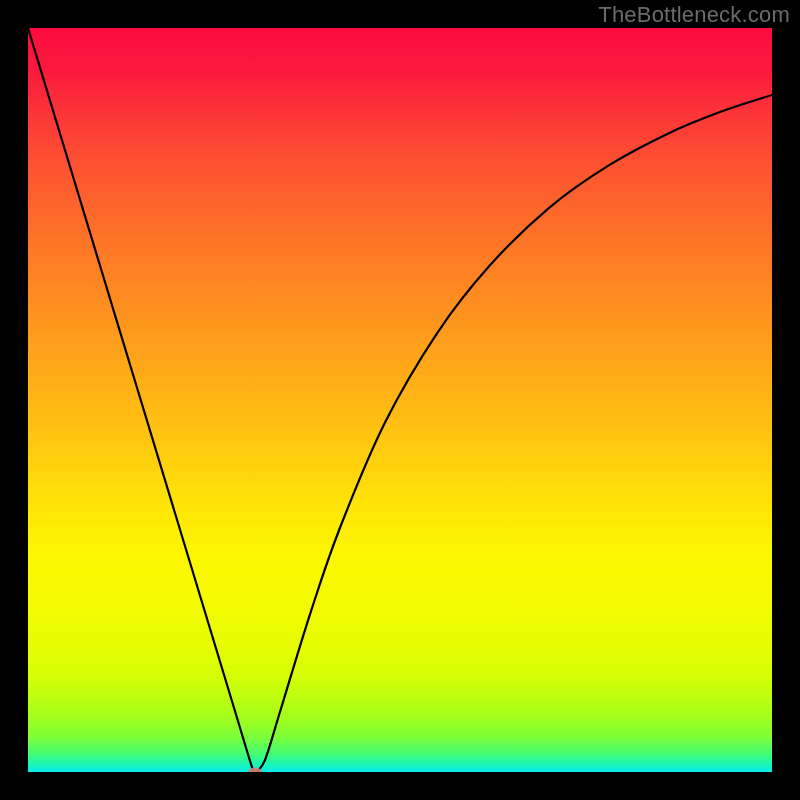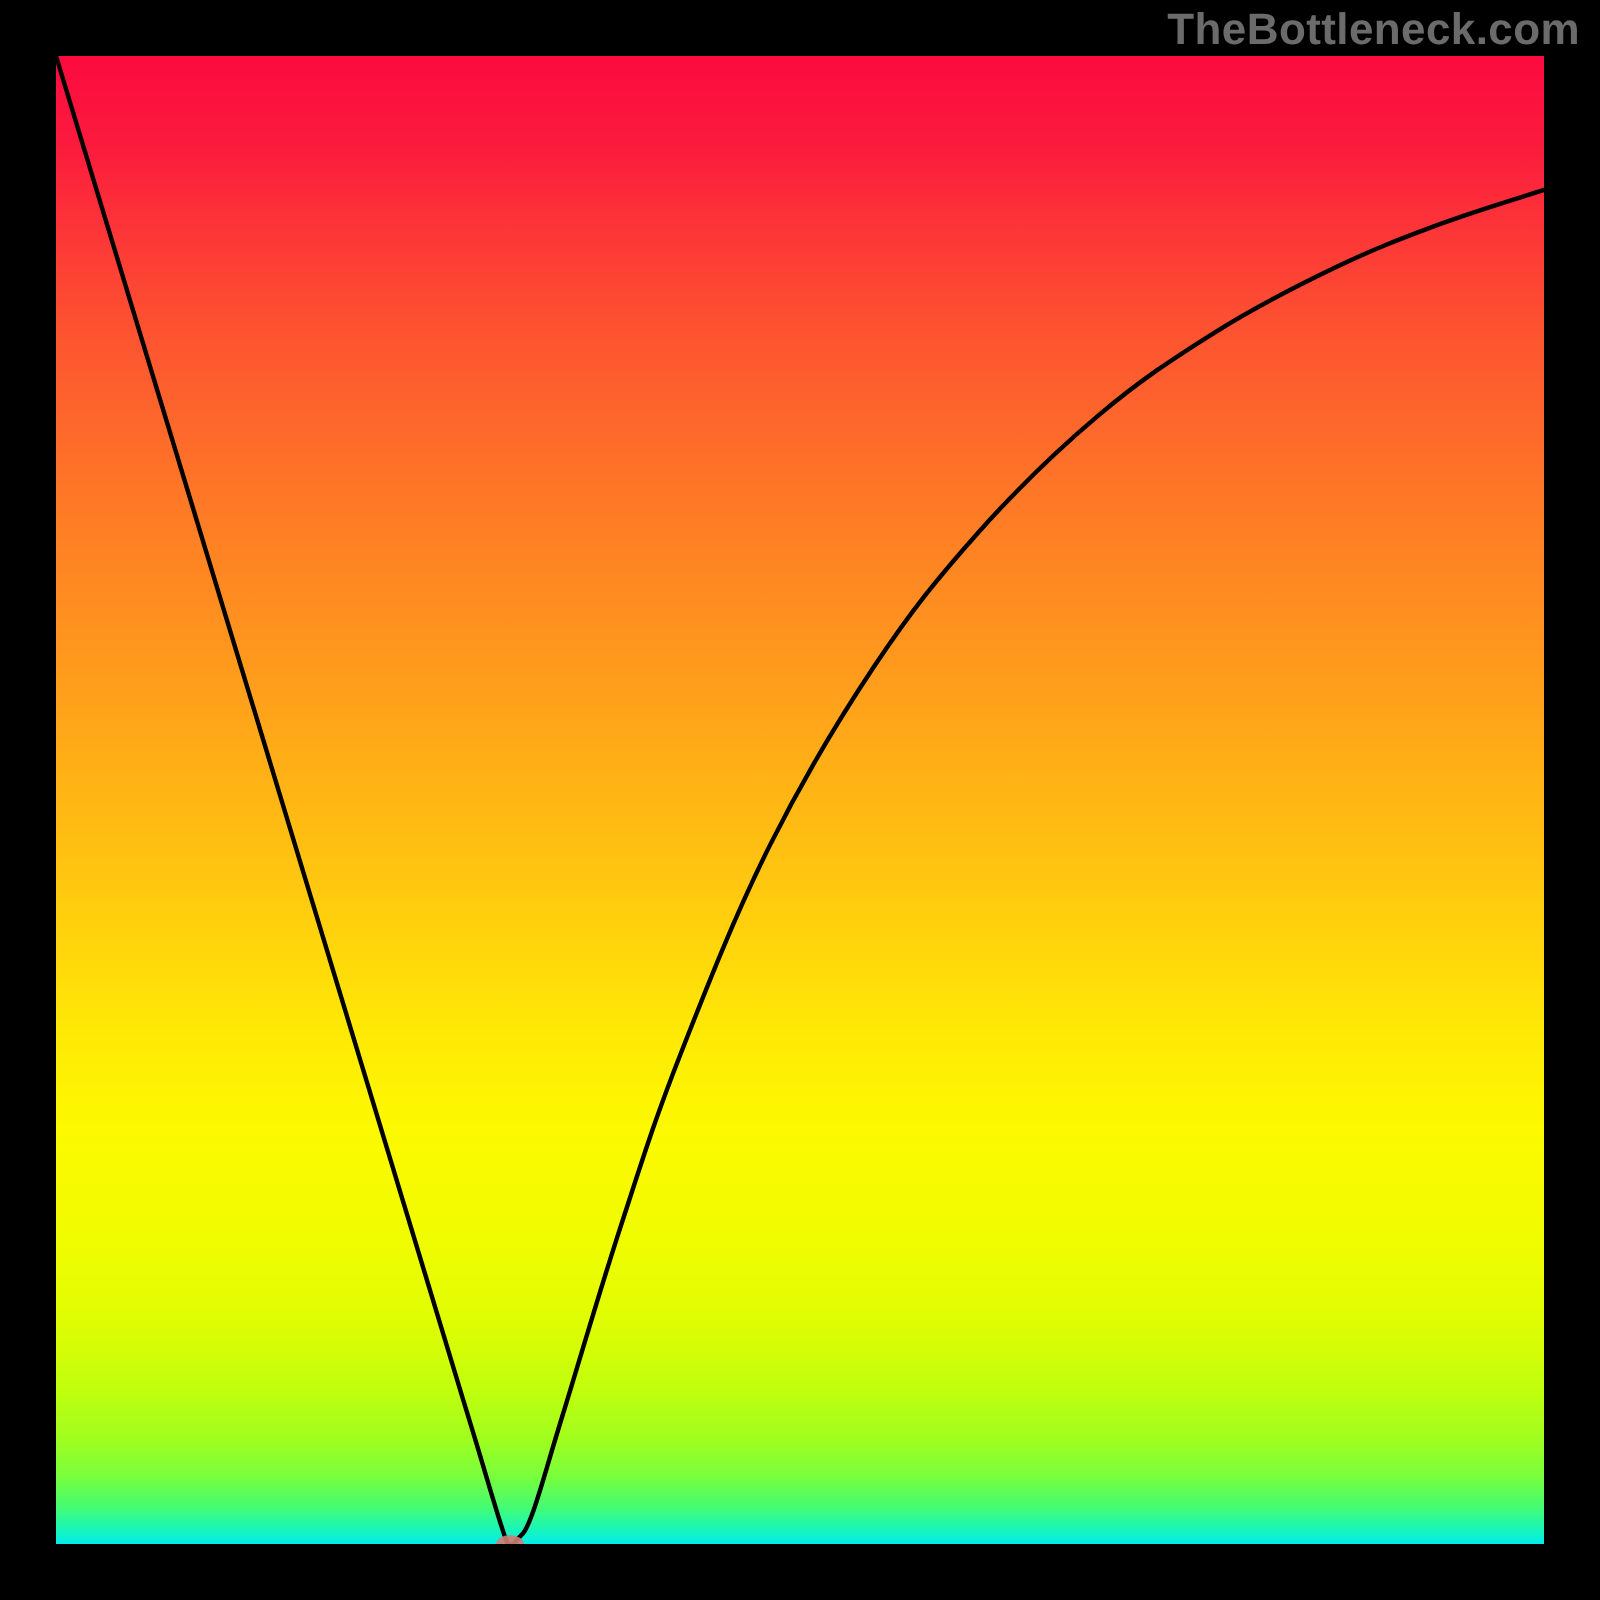--- a/index.html
+++ b/index.html
@@ -16,21 +16,21 @@
     width: 800px;
     height: 800px;
     background: #000;
   }
   .watermark {
     position: absolute;
     top: 2px;
     right: 10px;
     color: #6b6b6b;
     font-size: 22px;
-    font-weight: 700;
+    font-weight: 400;
     letter-spacing: 0.2px;
     z-index: 10;
     user-select: none;
   }
   .plot {
     position: absolute;
     
     left: 28px;
     top: 28px;
     width: 744px;

